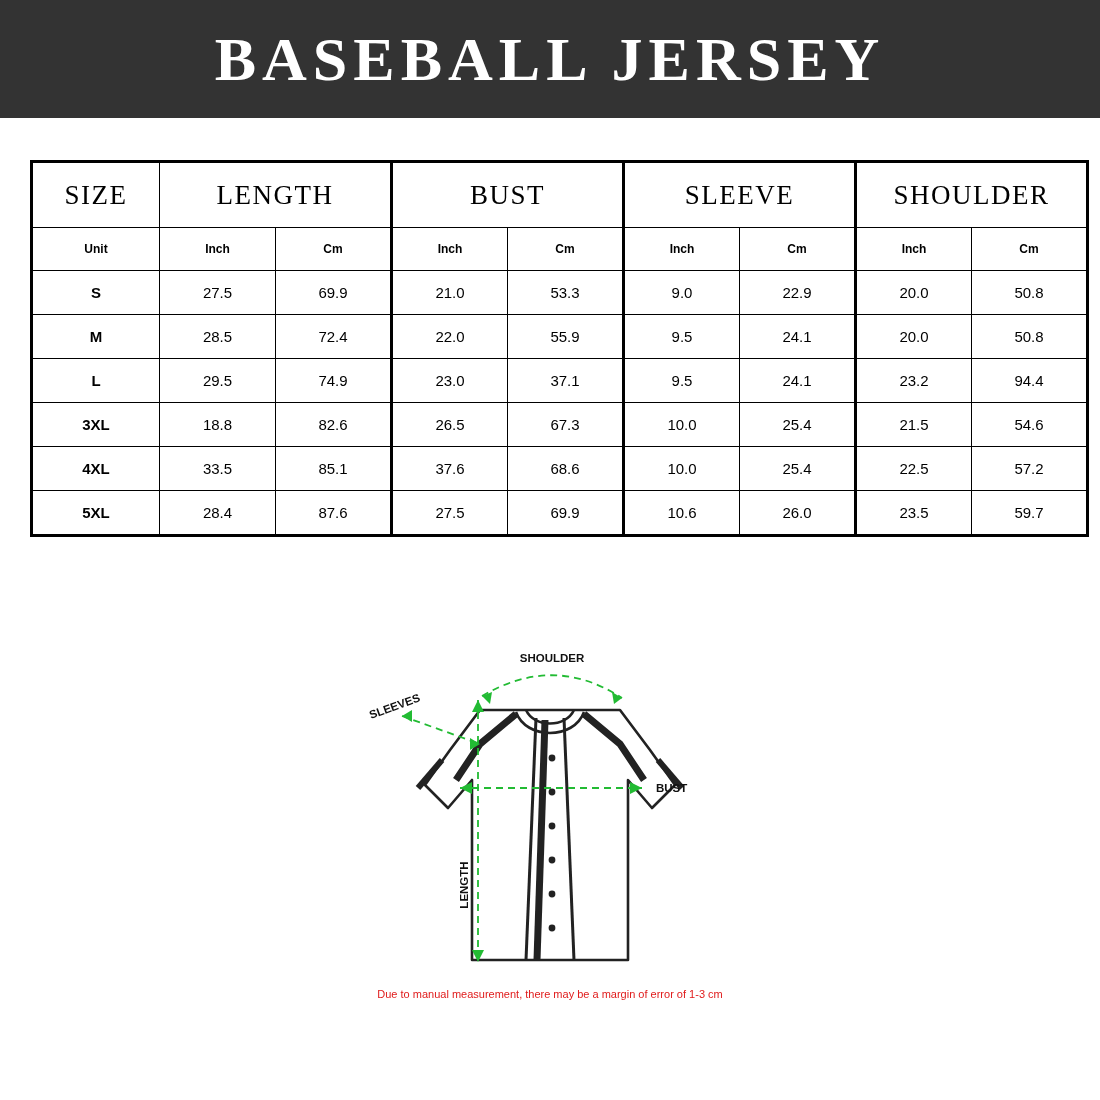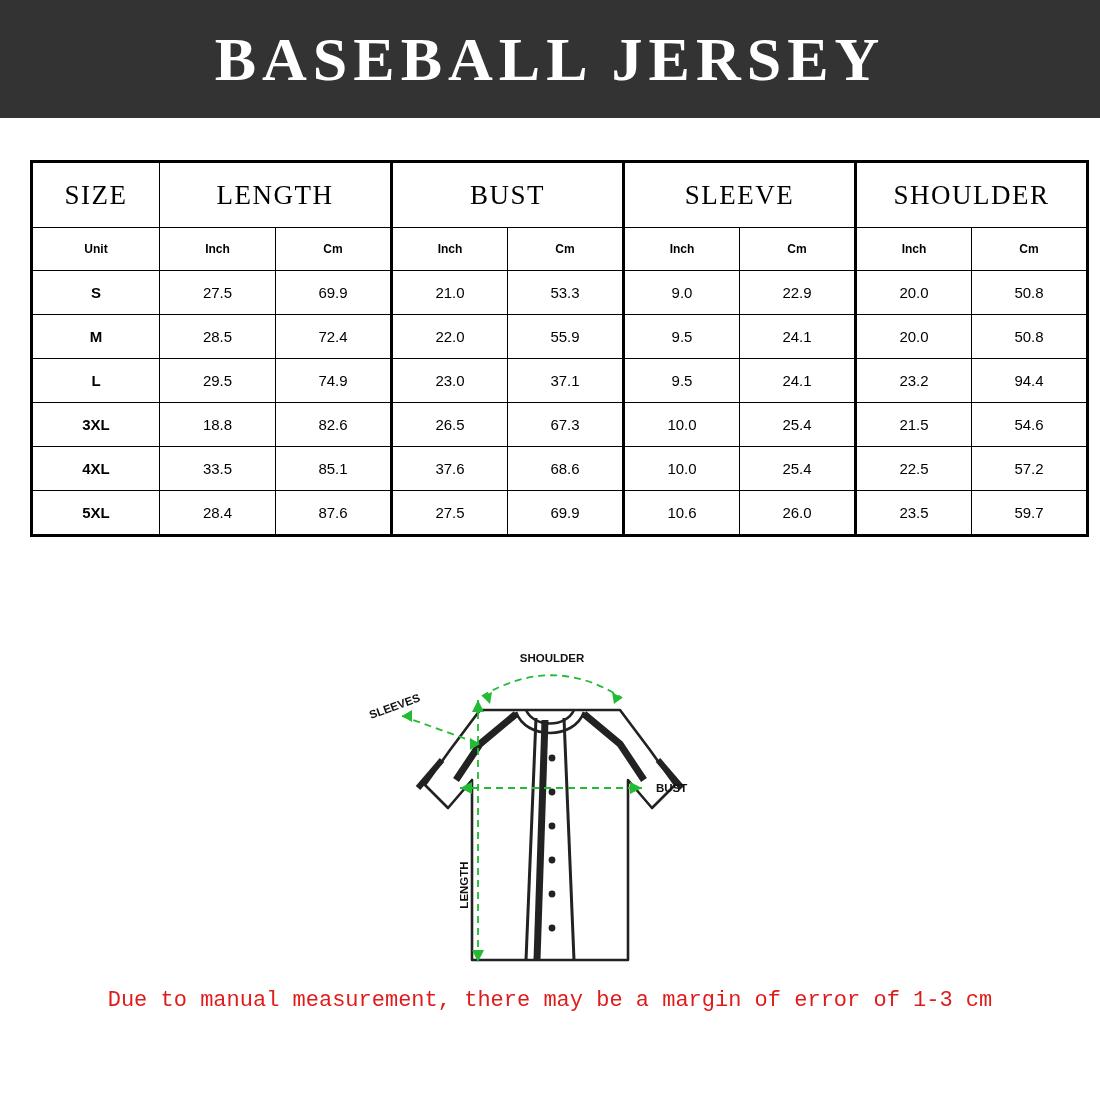--- a/index.html
+++ b/index.html
@@ -107,22 +107,22 @@
   .diagram svg { display: block; }
 
   
   .note {
     position: absolute;
     left: 0;
     top: 988px;
     width: 1100px;
     text-align: center;
     color: #e01b1b;
-    font-size: 22px;
-    font-family: Liberation Mono, monospace;
+    font-size: 11px;
+    font-family: Liberation Sans, sans-serif;
   }
 </style>
 </head>
 <body>
 
 <div class="page">
 
   <div class="header-bar">
     <h1 class="header-title">BASEBALL JERSEY</h1>
   </div>

